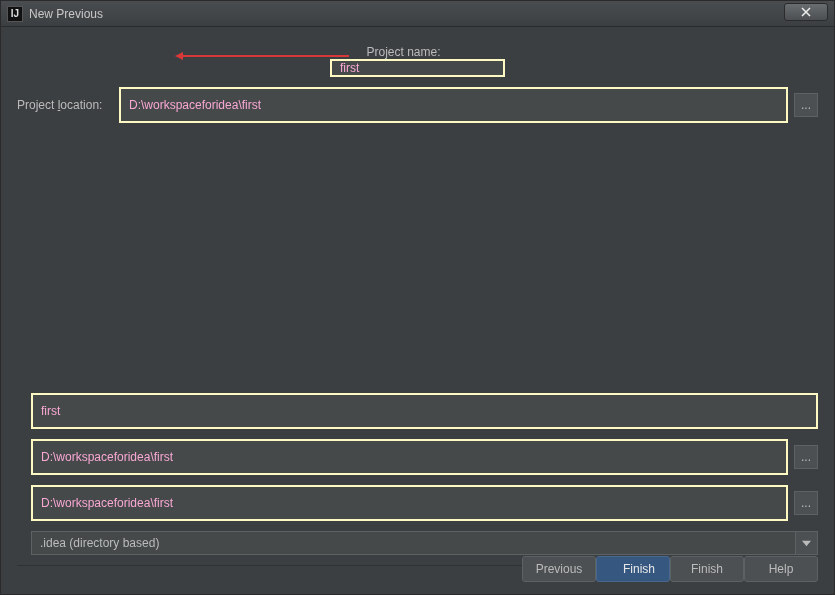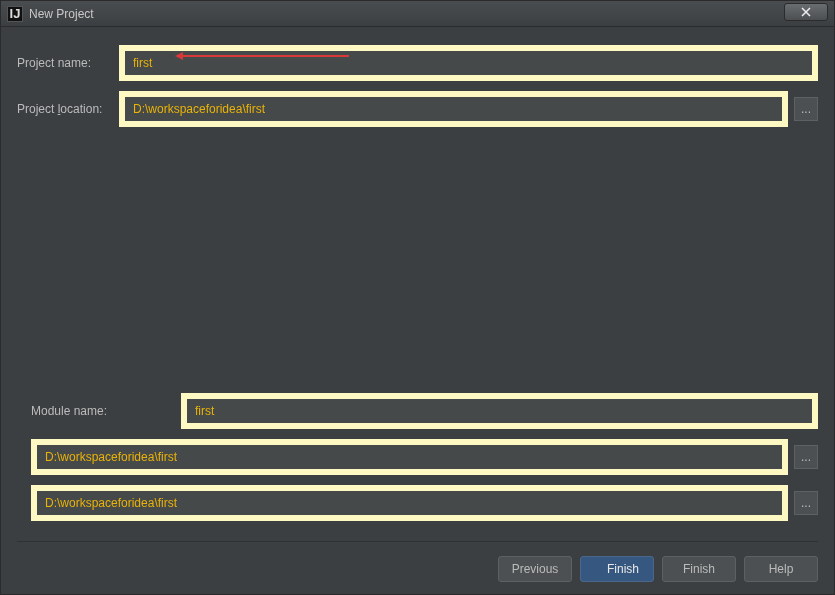--- a/index.html
+++ b/index.html
@@ -1,94 +1,101 @@
 <!DOCTYPE html>
 <html><head>
 <meta charset="utf-8">
 <style>
 * { box-sizing: border-box; margin: 0; padding: 0; font-family: "Segoe UI", Tahoma, sans-serif; }
 body { background: #3c3f41; width: 835px; height: 595px; overflow: hidden; position: relative; }
 .window { width: 835px; height: 595px; border: 1px solid #2b2b2b; background: #3c3f41; position: relative; }
 .titlebar { height: 26px; background: linear-gradient(#4a4d4f,#3c3f41); border-bottom: 1px solid #2b2b2b; display: flex; align-items: center; padding-left: 6px; position: relative; }
-.titlebar .icon { width: 16px; height: 16px; background: #111; display: inline-flex; align-items: center; justify-content: center; color: #ddd; font-size: 13px; font-weight: bold; margin-right: 6px; border: 1px solid #555; }
+.titlebar .icon { width: 16px; height: 16px; background: #111; display: inline-flex; align-items: center; justify-content: center; color: #ddd; font-size: 10px; font-weight: bold; margin-right: 6px; border: 1px solid #555; }
 .titlebar .title { color: #c8c8c8; font-size: 12px; }
 .titlebar .close { position: absolute; right: 6px; top: 2px; width: 44px; height: 18px; background: linear-gradient(#6a6d70,#4c4f52); border: 1px solid #2b2b2b; border-radius: 3px; display: flex; align-items: center; justify-content: center; color: #eee; font-size: 11px; cursor: pointer; }
 .content { padding: 18px 16px 0 16px; }
 .form-row { display: flex; align-items: center; margin-bottom: 10px; position: relative; }
 .form-row label { color: #bbbbbb; font-size: 12px; width: 102px; }
 .form-row label.more { width: 150px; }
-.text-input { flex: 1; height: 36px; background: #45494a; border: 6px solid #fef9c3; color: #eab308; font-size: 12px; padding: 0 8px; outline: none; }
+.text-input { flex: 1; height: 36px; background: #45494a; border: 2px solid #fef9c3; color: #f9a8d4; font-size: 12px; padding: 0 8px; outline: none; }
 .browse-btn { width: 24px; height: 24px; margin-left: 6px; background: #4c5052; border: 1px solid #5c6164; color: #bbbbbb; font-size: 12px; display: flex; align-items: center; justify-content: center; cursor: pointer; }
 .dropdown { flex: 1; height: 24px; background: #45494a; border: 1px solid #5c6164; color: #bbbbbb; font-size: 12px; padding: 0 8px; display: flex; align-items: center; justify-content: space-between; cursor: pointer; position: relative; }
 .dropdown .chev { width: 22px; height: 22px; background: #4c5052; border-left: 1px solid #5c6164; display: flex; align-items: center; justify-content: center; position: absolute; right: 0; top: 0; }
 .chev svg { width: 9px; height: 9px; fill: #bbbbbb; }
 .collapse-header { display: flex; align-items: center; color: #bbbbbb; font-size: 12px; margin-bottom: 12px; cursor: pointer; }
 .collapse-header .tri { margin-right: 6px; display: inline-flex; }
 .collapse-header .tri svg { width: 9px; height: 9px; fill: #bbbbbb; }
-.footer { position: absolute; bottom: 12px; right: 16px; display: flex; gap: 8px; }
+.footer { position: absolute; bottom: 12px; right: 16px; display: flex; }
 .btn { min-width: 74px; height: 26px; background: #4c5052; border: 1px solid #5c6164; border-radius: 3px; color: #bbbbbb; font-size: 12px; display: flex; align-items: center; justify-content: center; cursor: pointer; padding: 0 12px; }
 .btn.primary { background: #365880; border-color: #4a688c; color: #e8e8e8; padding-left: 24px; }
 .separator { height: 1px; background: #2f3133; margin: 0 0 12px 0; }
 .arrow-annot { position: absolute; left: 162px; top: 10px; width: 170px; height: 2px; background: #d73838; }
 .arrow-annot::before { content: ''; position: absolute; left: -8px; top: -3px; border: 4px solid transparent; border-right: 8px solid #d73838; }
 .underline { text-decoration: underline; }
 .more-section-wrapper { position: absolute; left: 16px; right: 16px; top: 392px; }
 .more-body { padding-left: 14px; }
 </style>
 </head>
 <body>
 
 <div class="window">
 
   <div class="titlebar">
     <span class="icon">IJ</span>
-    <span class="title">New Project</span>
+    <span class="title">New Previous</span>
     <div class="close">
       <svg viewBox="0 0 10 10" width="10" height="10">
           <path d="M1 1 L9 9 M9 1 L1 9" stroke="#eee" stroke-width="1.5" fill="none"></path>
         </svg>
     </div>
   </div>
 
   <div class="content">
 
-    <div class="form-row" style="position:relative;">
+    <div class="form-row" style="position:relative;flex-direction:column;">
       <label><span>Project name:</span></label>
       <input class="text-input" type="text" value="first" style="">
       <div class="arrow-annot"></div>
     </div>
 
     <div class="form-row">
       <label>Project <span class="underline">l</span>ocation:</label>
       <input class="text-input" type="text" value="D:\workspaceforidea\first" style="">
       <div class="browse-btn">...</div>
     </div>
 
   </div>
 
   <div class="more-section-wrapper">
 
     <div class="more-body">
 
       <div class="form-row">
-        <label class="more"><span>Module name:</span></label>
         <input class="text-input" type="text" value="first" style="">
       </div>
 
       <div class="form-row">
         <input class="text-input" type="text" value="D:\workspaceforidea\first" style="">
         <div class="browse-btn">...</div>
       </div>
 
       <div class="form-row">
         <input class="text-input" type="text" value="D:\workspaceforidea\first" style="">
         <div class="browse-btn">...</div>
       </div>
 
       <div class="form-row">
+        <div class="dropdown">
+          <span>.idea (directory based)</span>
+          <span class="chev">
+            <svg viewBox="0 0 10 10">
+                <polygon points="0,2 10,2 5,8"></polygon>
+              </svg>
+          </span>
+        </div>
       </div>
 
     </div>
 
     <div class="separator" style="margin-top:6px;"></div>
   </div>
 
   <div class="footer">
     <div class="btn">Previous</div>
     <div class="btn primary">Finish</div>

